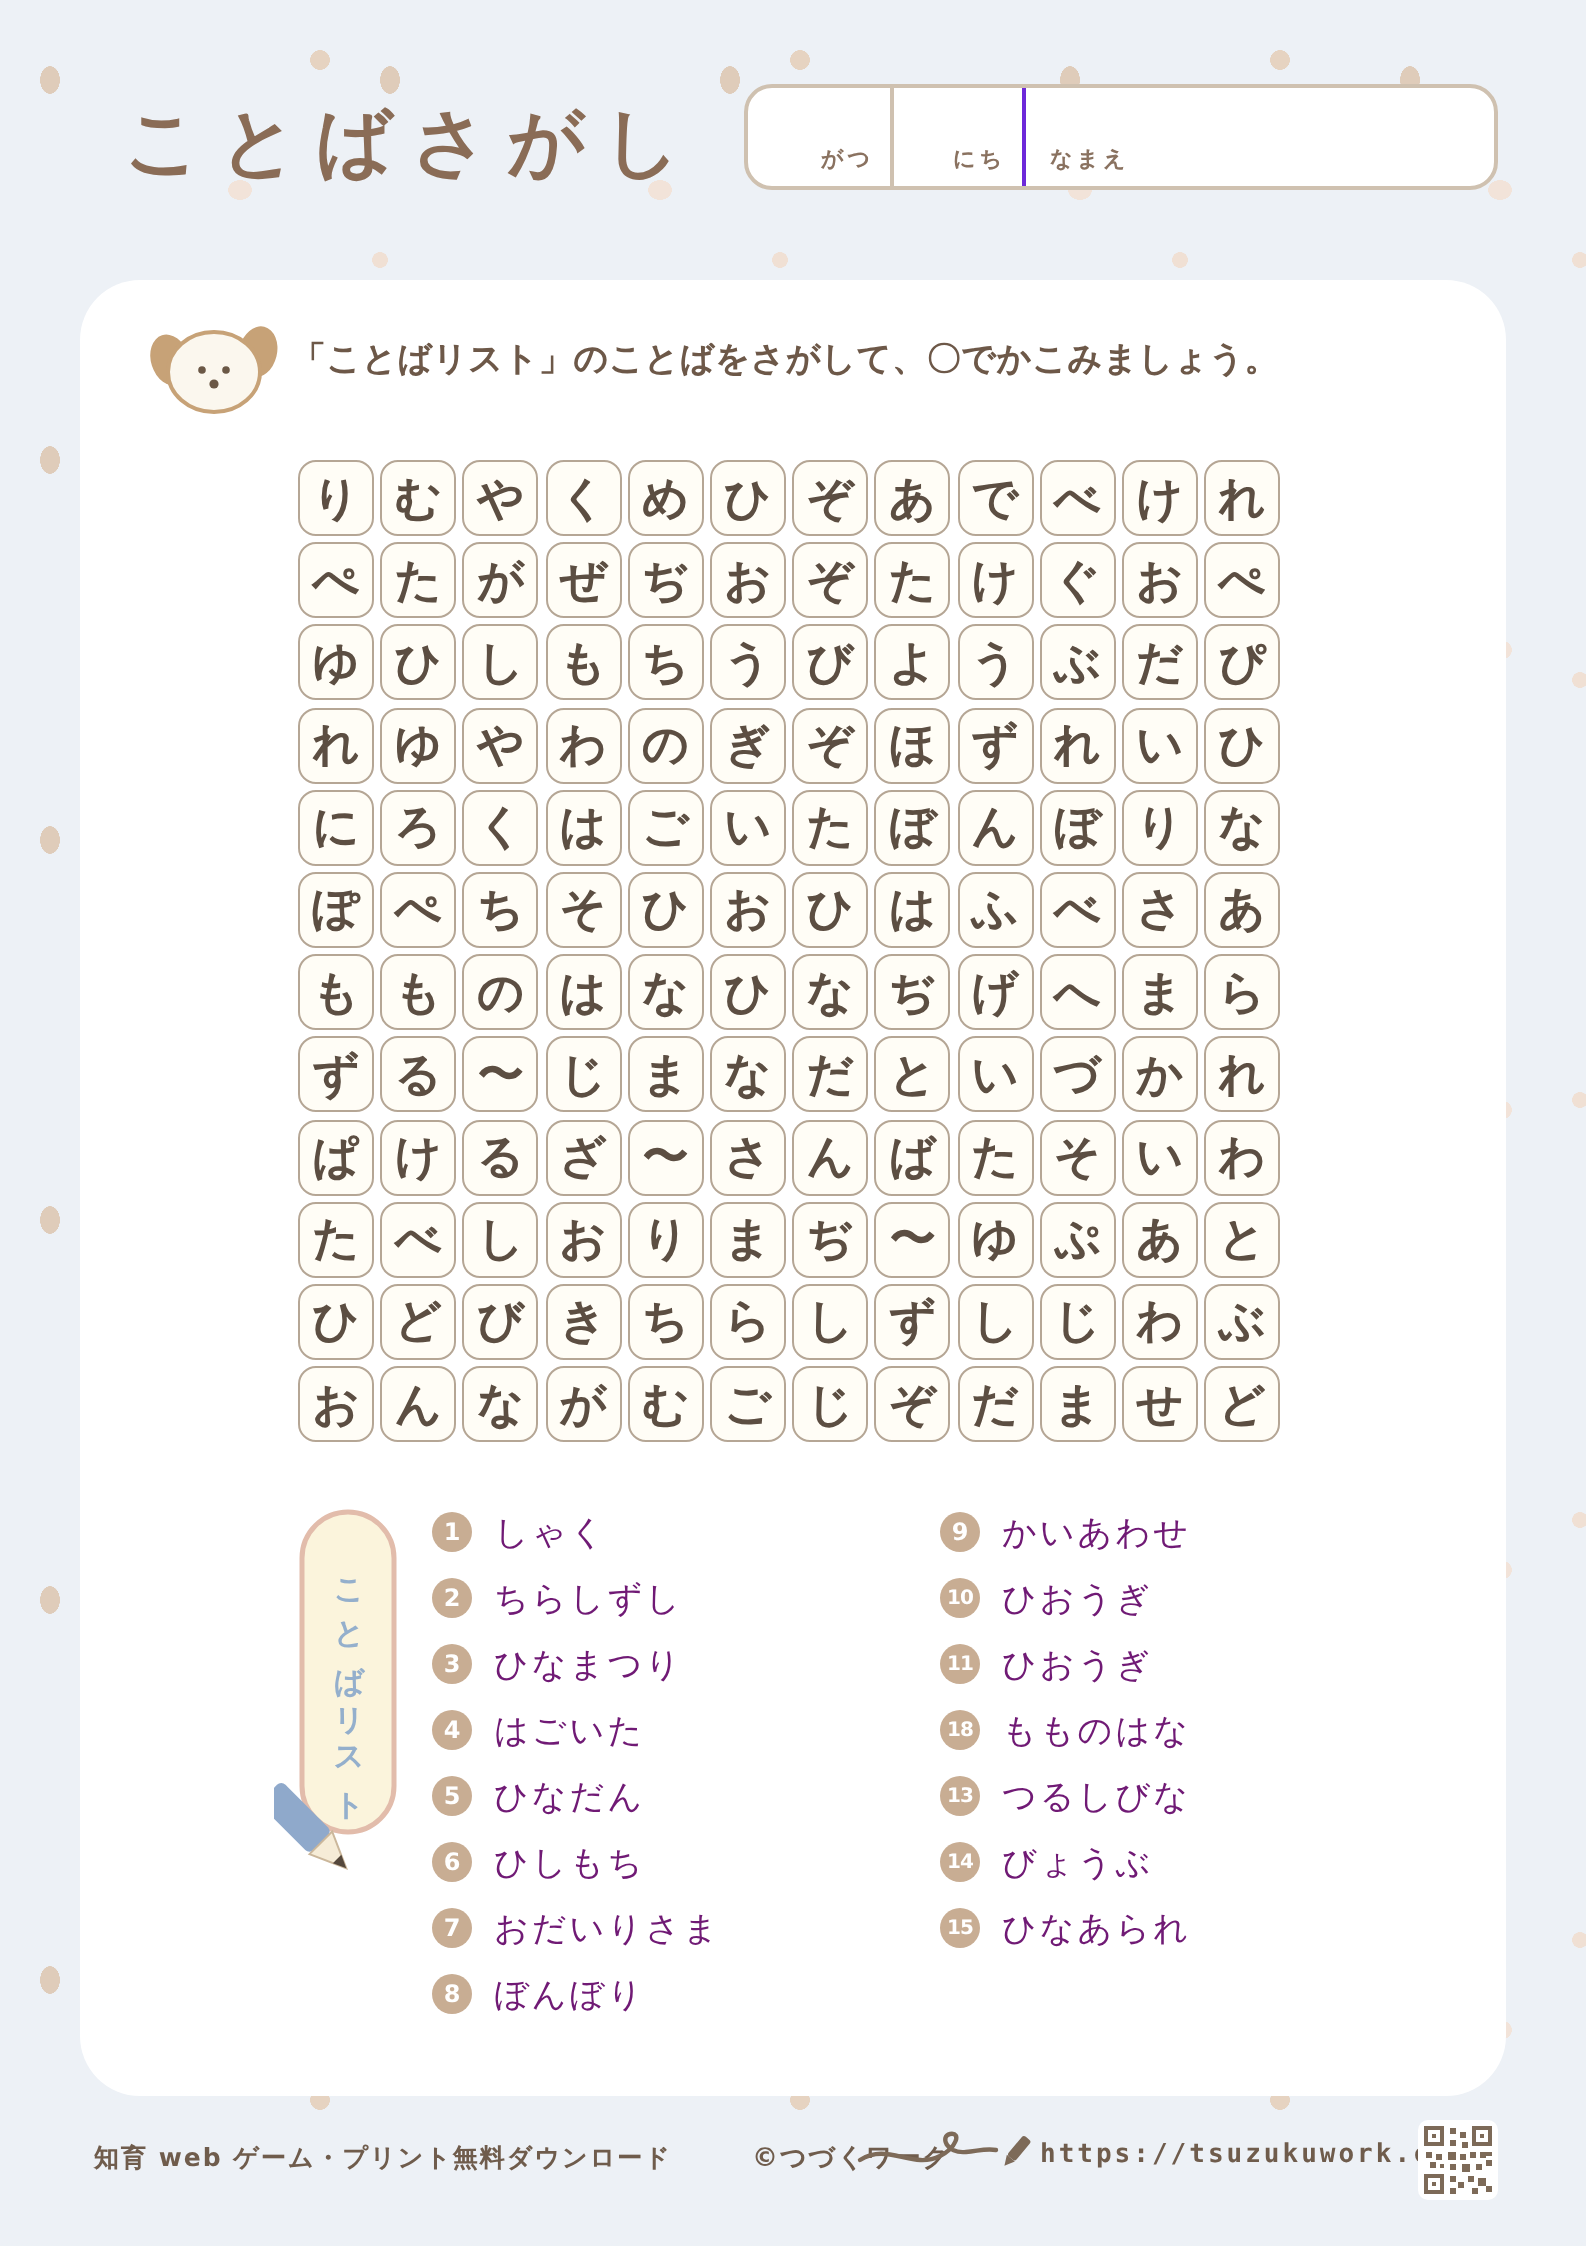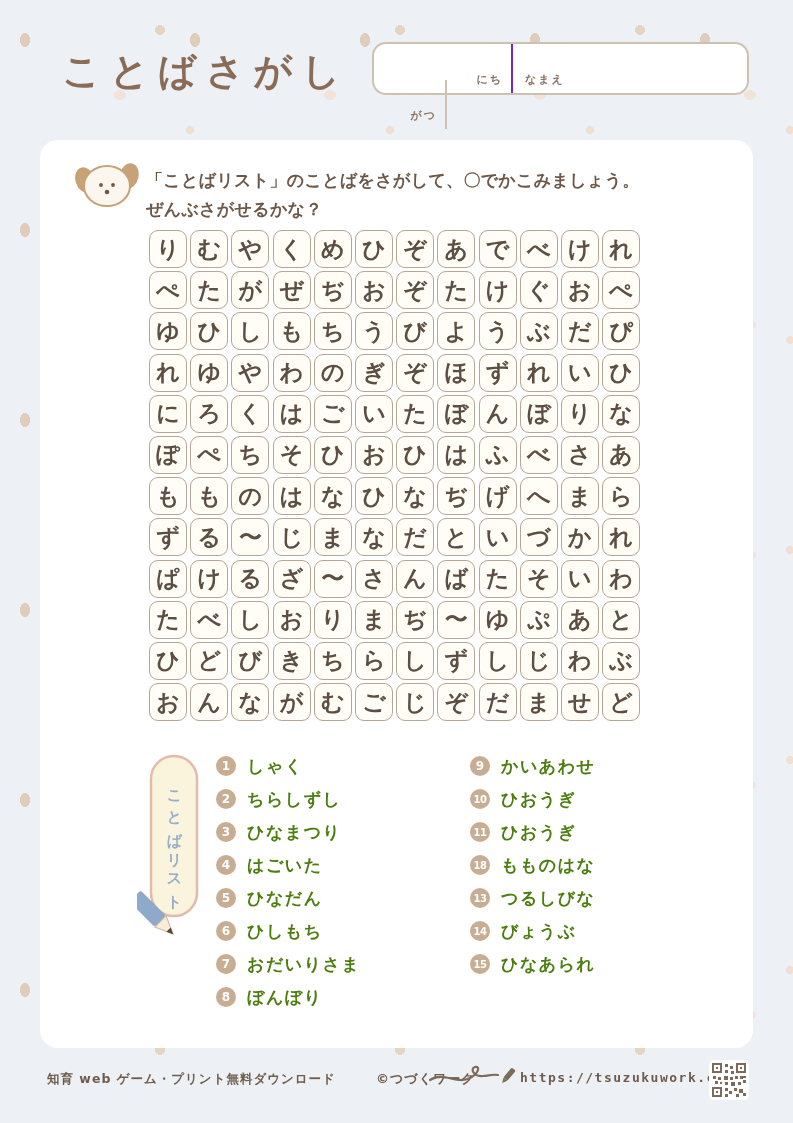--- a/index.html
+++ b/index.html
@@ -22,33 +22,33 @@
     position:absolute; left:62px; top:46px;
     font-size:38px; font-weight:800; letter-spacing:9px; color:#8a6c56;
   }
 
   .datebox {
     position:absolute; left:372px; top:42px; width:377px; height:53px;
     background:#ffffff; border:2px solid #cfc1b0; border-radius:14px;
     display:flex;
   }
   .datebox .dcell { position:relative; height:100%; }
-  .datebox .dcell.c1 { width:73px; border-right:2px solid #cfc1b0;margin-top:36px; }
+  .datebox .dcell.c1 { width:73px; border-right:2px solid #cfc1b0; }
   .datebox .dcell.c2 { width:66px; border-right:2px solid #6d28d9; }
   .datebox .dcell.c3 { flex:1; }
   .datebox .dlabel {
     position:absolute; bottom:6px; font-size:11px; font-weight:700;
     color:#8a7260; letter-spacing:2px; white-space:nowrap;
   }
   .dcell.c1 .dlabel, .dcell.c2 .dlabel { right:8px; }
   .dcell.c3 .dlabel { left:12px; }
 
   .card {
     position:absolute; left:40px; top:140px; width:713px; height:908px;
-    background:#ffffff; border-radius:18px;
+    background:#ffffff; border-radius:30px;
   }
 
   .dog { position:absolute; left:34px; top:16px; }
 
   .instruction {
     position:absolute; left:106px; top:26px;
     font-size:17px; line-height:29px; font-weight:600;
     color:#6d5848; letter-spacing:0.3px;
   }
 
@@ -74,21 +74,21 @@
   .word-col { position:absolute; display:flex; flex-direction:column; gap:12.5px; }
   .word-col.left  { left:176px; top:616px; }
   .word-col.right { left:430px; top:616px; }
   .word-item { display:flex; align-items:center; gap:11px; height:20.5px; }
   .num {
     width:20px; height:20px; border-radius:50%; background:#c8ad93;
     color:#ffffff; font-size:12px; font-weight:700; flex:0 0 20px;
     display:flex; align-items:center; justify-content:center;
   }
   .num.wide { font-size:10px; letter-spacing:-0.5px; }
-  .word { font-size:17px; font-weight:700; color:#4d7c0f; letter-spacing:1.5px; white-space:nowrap; }
+  .word { font-size:17px; font-weight:400; color:#701a75; letter-spacing:1.5px; white-space:nowrap; }
 
   .footer-left {
     position:absolute; left:47px; top:1071px;
     font-size:12.5px; font-weight:700; color:#6f5c4c; letter-spacing:1px;
   }
   .footer-brand {
     position:absolute; left:336px; top:1070px;
     font-size:13px; font-weight:600; color:#6f5c4c; letter-spacing:1px;margin-left:40px;
   }
   .footer-squiggle { position:absolute; left:428px; top:1062px; }
@@ -130,21 +130,20 @@
         <ellipse cx="55" cy="20" rx="9.5" ry="13" fill="#c7a277" transform="rotate(14 55 20)"></ellipse>
         <ellipse cx="33" cy="30" rx="23" ry="20" fill="#fbf7ee" stroke="#c7a277" stroke-width="2"></ellipse>
         <circle cx="27" cy="29" r="1.9" fill="#6b5846"></circle>
         <circle cx="39" cy="29" r="1.9" fill="#6b5846"></circle>
         <circle cx="33" cy="36" r="2.3" fill="#6b5846"></circle>
       </svg>
     </div>
 
     <div class="instruction">
       <div>「ことばリスト」のことばをさがして、〇でかこみましょう。</div>
-      <div>ぜんぶさがせるかな？</div>
     </div>
 
     <div class="grid">
         <div class="gcell">り</div>
         <div class="gcell">む</div>
         <div class="gcell">や</div>
         <div class="gcell">く</div>
         <div class="gcell">め</div>
         <div class="gcell">ひ</div>
         <div class="gcell">ぞ</div>

